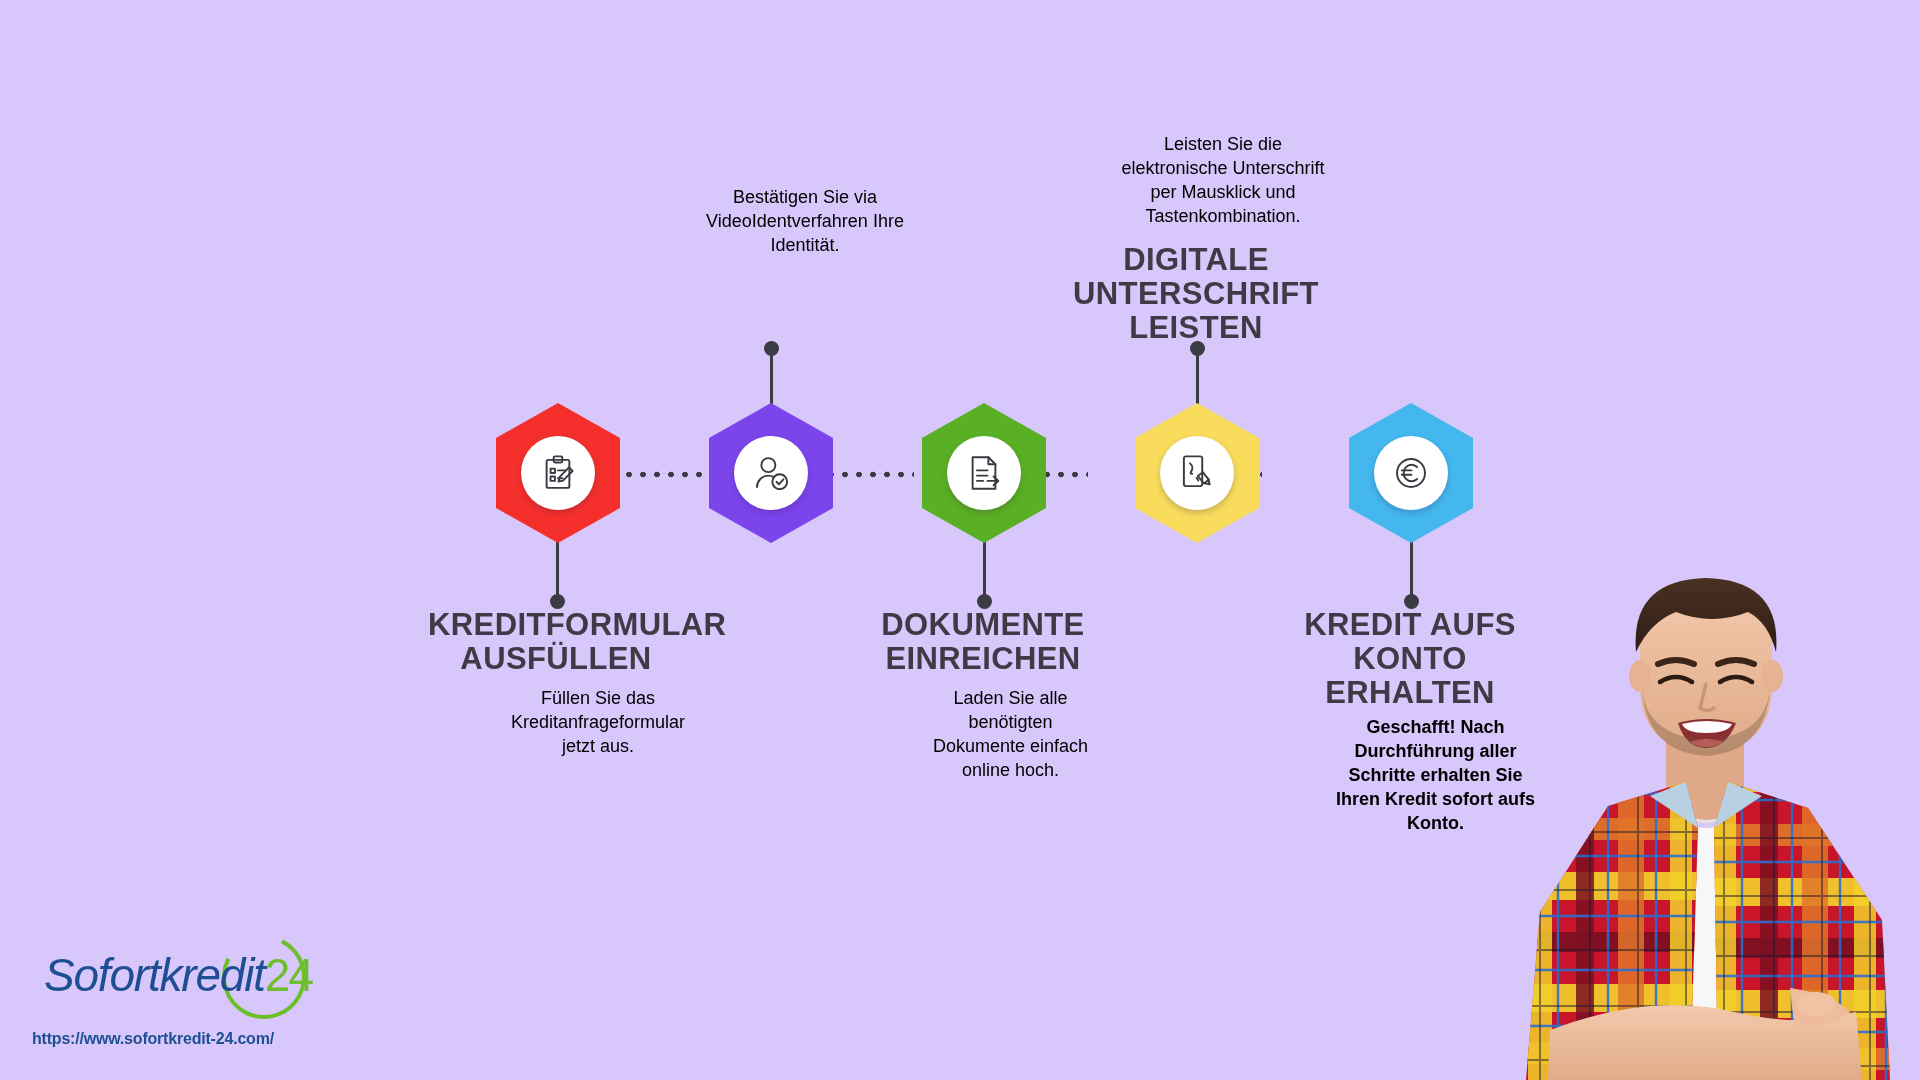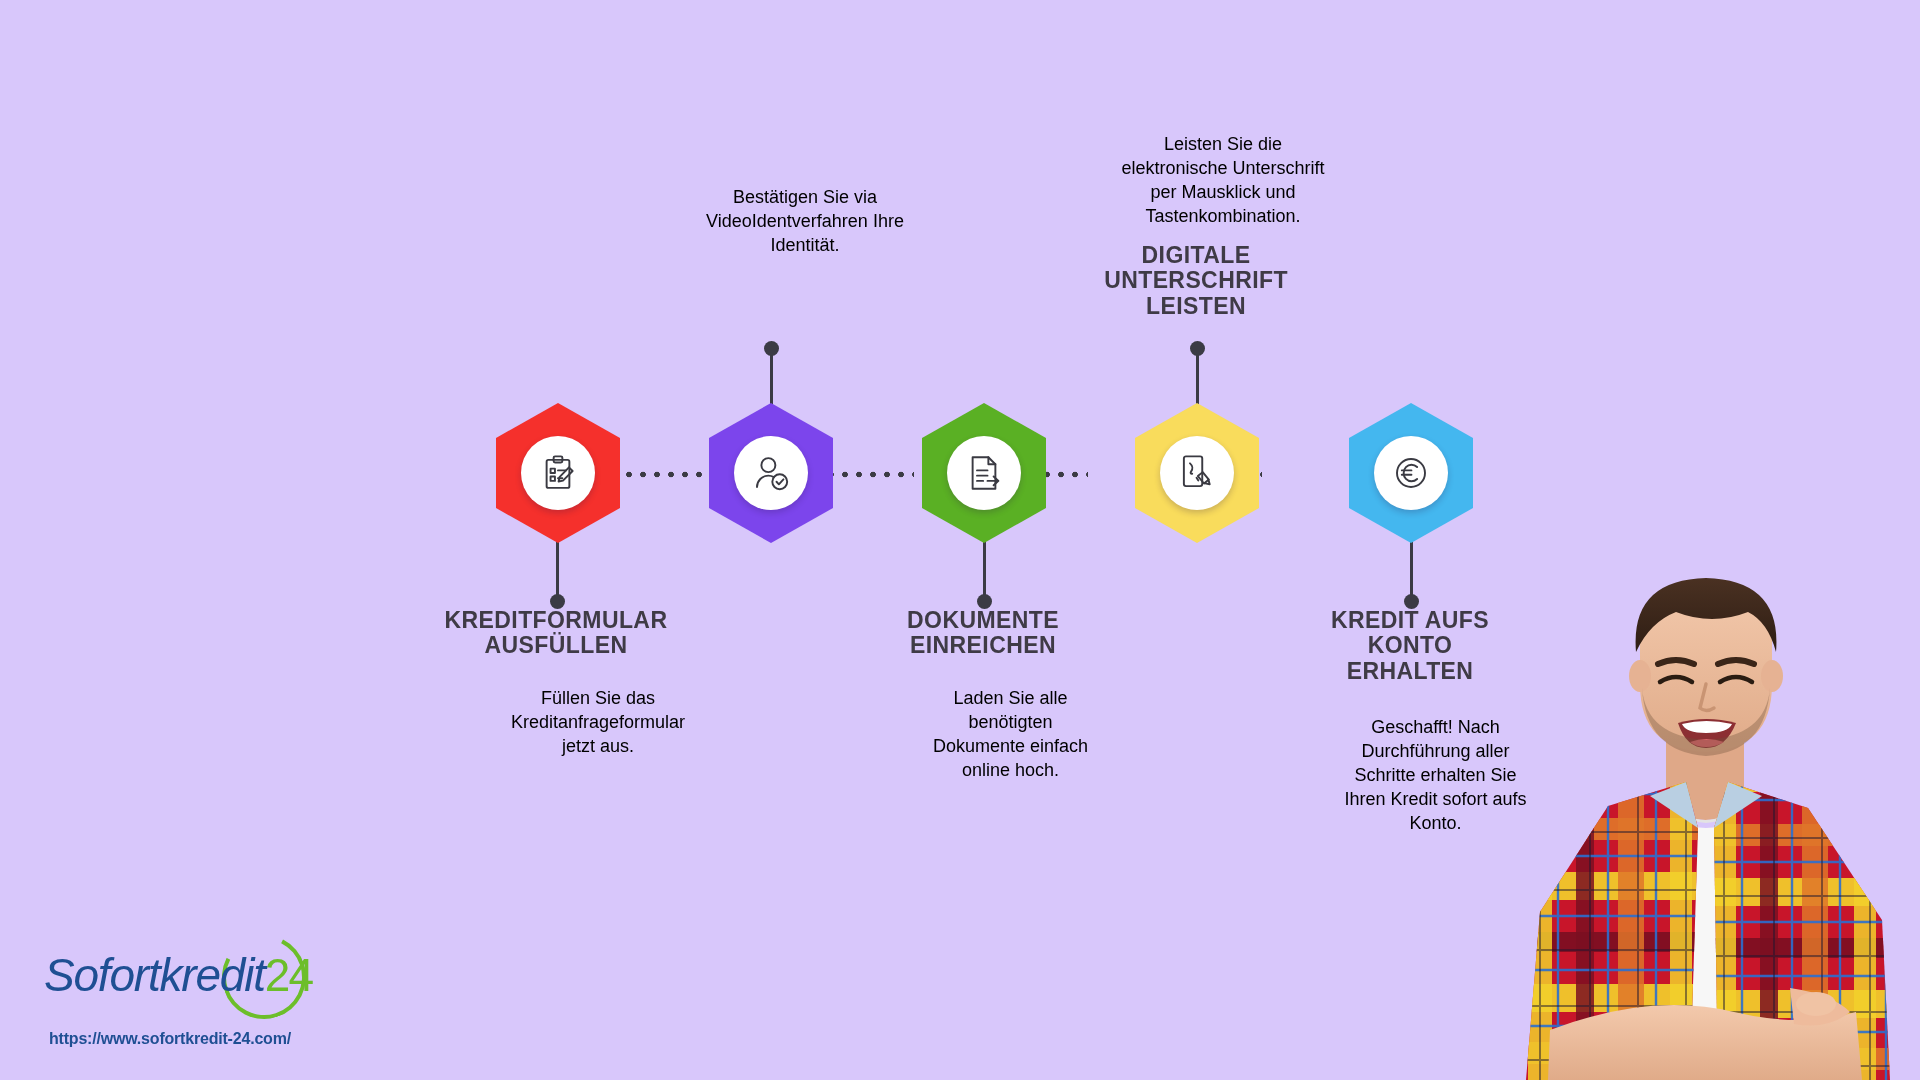--- a/index.html
+++ b/index.html
@@ -80,21 +80,21 @@
     position: absolute;
     width: 15px;
     height: 15px;
     border-radius: 50%;
     background: #3b3b44;
   }
 
   
   .step-title {
     position: absolute;
-    font-size: 23px;
+    font-size: 31px;
     font-weight: bold;
     line-height: 1.1;
     letter-spacing: 0.4px;
     color: #3f3b46;
     text-align: center;
     white-space: pre-line;
   }
 
   .step-desc {
     position: absolute;
@@ -141,21 +141,20 @@
   }
 
   #logo-url {
     position: absolute;
     left: 8px;
     top: 100px;
     font-size: 16px;
     font-weight: bold;
     color: #1f4f93;
     letter-spacing: -0.2px;
-    margin-left: 17px;
   }
 
   
   #person-photo {
     position: absolute;
     right: 0;
     bottom: 0;
     width: 430px;
     height: 520px;
     overflow: hidden;
@@ -274,21 +273,21 @@
           <circle cx="24" cy="24" r="16"></circle>
           <path d="M31 17.2c-1.7-1.7-4-2.7-6.5-2.7-4.9 0-8.9 4.2-8.9 9.5s4 9.5 8.9 9.5c2.5 0 4.8-1 6.5-2.7"></path>
           <path d="M13.5 21h11M13.5 26h11"></path>
         </svg>
       </span>
     </div>
   </div>
   <div class="step-title" style="left:1282px; top:608px; width:256px;">KREDIT AUFS
 KONTO
 ERHALTEN</div>
-  <div class="step-desc" style="left:1328px; top:715px; width:215px;">Geschafft! Nach
+  <div class="step-desc" style="left:1328px; top:715px; width:215px;font-weight:bold;">Geschafft! Nach
 Durchführung aller
 Schritte erhalten Sie
 Ihren Kredit sofort aufs
 Konto.</div>
 
   <div id="logo-block">
     <div id="logo-ring"></div>
     <div id="logo-wordmark">
       <span class="part-blue">Sofortkredit</span><span class="part-green">24</span>
     </div>

